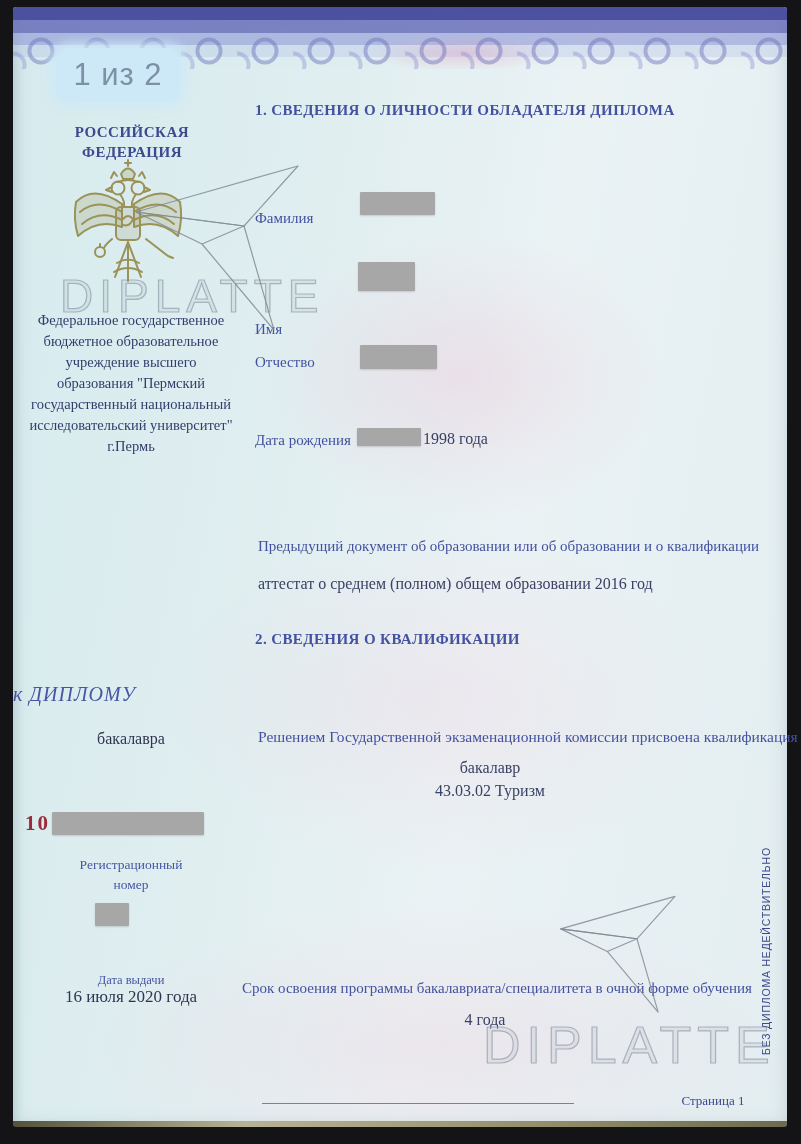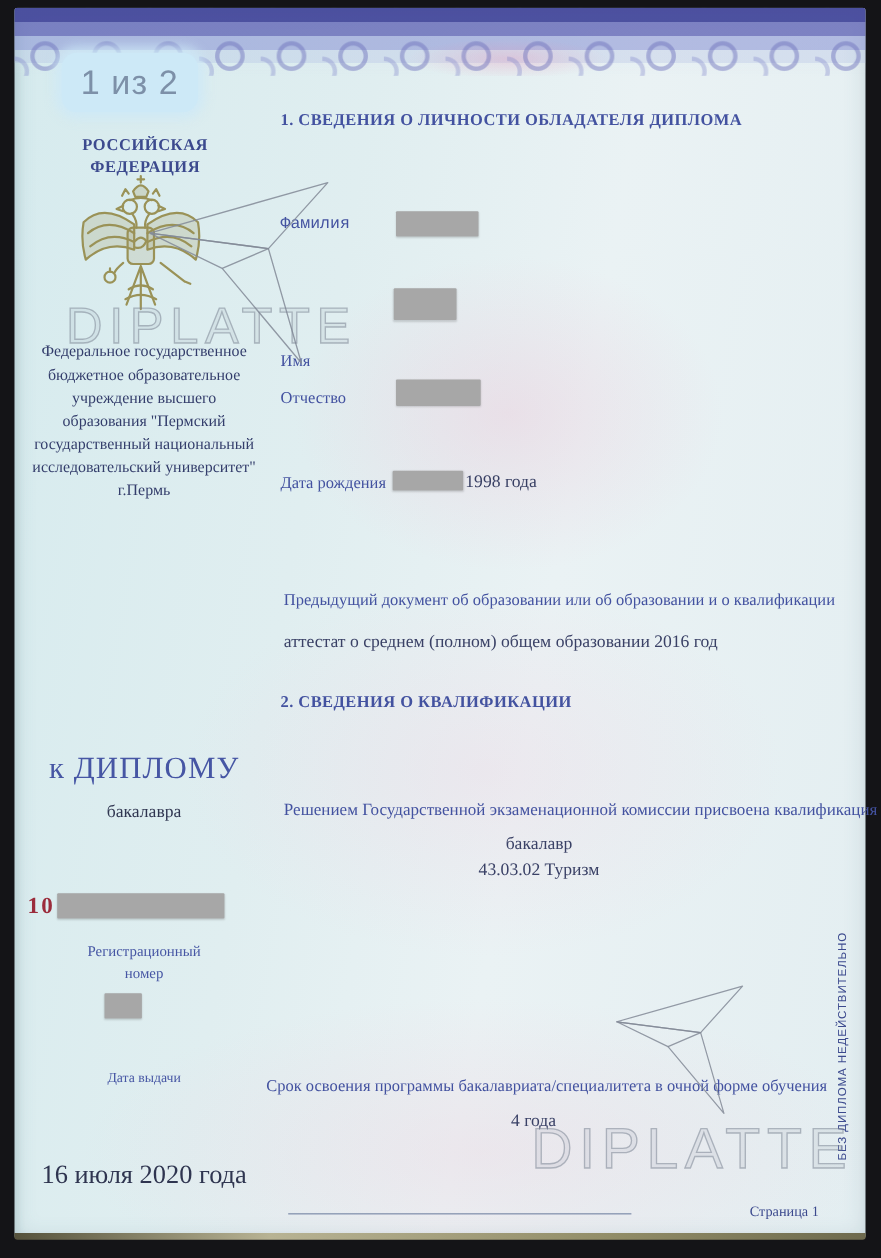--- a/index.html
+++ b/index.html
@@ -55,22 +55,22 @@
   .coat-of-arms{position:absolute;left:55px;top:150px;z-index:1;}
   .institution{
     position:absolute;left:-4px;top:303px;width:244px;text-align:center;
     font-size:14.5px;color:#333d6b;line-height:1.45;white-space:pre-line;z-index:2;
   }
   .annex-line1{
     position:absolute;left:0;top:657px;width:236px;text-align:center;
     font-size:15px;color:#4656a4;letter-spacing:2.5px;
   }
   .annex-line2{
-    position:absolute;left:0;top:676px;width:236px;text-align:center;
-    font-size:28px;color:#4656a4;letter-spacing:1px;
+    position:absolute;left:0;top:676px;width:236px;
+    font-size:20px;color:#4656a4;letter-spacing:1px;font-style:italic;
   }
   .degree-type{
     position:absolute;left:0;top:723px;width:236px;text-align:center;
     font-size:16px;color:#2f3550;
   }
   .doc-number{
     position:absolute;left:12px;top:804px;display:flex;align-items:center;
     font-weight:bold;font-size:21px;color:#9b2c3c;letter-spacing:2px;
   }
   .redact{background:#a7a7a7;box-shadow:0 1px 2px rgba(0,0,0,.15);border-radius:1px;display:inline-block;}
@@ -78,32 +78,32 @@
   .reg-label{
     position:absolute;left:0;top:848px;width:236px;text-align:center;
     font-size:13.5px;color:#4656a4;white-space:pre-line;line-height:1.5;
   }
   .reg-redact{position:absolute;left:82px;top:896px;width:34px;height:23px;}
   .issue-label{
     position:absolute;left:0;top:966px;width:236px;text-align:center;
     font-size:12.5px;color:#4656a4;
   }
   .issue-date{
-    position:absolute;left:0;top:1048px;width:236px;text-align:center;
-    font-size:24px;color:#2f3550;
+    position:absolute;left:0;top:980px;width:236px;text-align:center;
+    font-size:17px;color:#2f3550;
   }
   
   .s-title{
     position:absolute;left:242px;font-weight:bold;font-size:15px;color:#4352a0;
     letter-spacing:.4px;white-space:nowrap;text-align:right;
   }
   .s1-title{top:95px;}
   .s2-title{top:624px;}
   .field-label{position:absolute;left:242px;font-size:15px;color:#4352a0;}
-  .f-surname{top:188px;font-family:Liberation Mono, monospace;}
+  .f-surname{top:203px;}
   .f-name{top:271px;margin-top:43px;}
   .f-patronymic{top:347px;}
   .f-birthdate{top:425px;}
   .box-surname{position:absolute;left:347px;top:185px;width:75px;height:23px;}
   .box-name{position:absolute;left:345px;top:255px;width:57px;height:29px;}
   .box-patronymic{position:absolute;left:347px;top:338px;width:77px;height:24px;}
   .box-birthdate{position:absolute;left:344px;top:421px;width:64px;height:18px;}
   .birth-year{position:absolute;left:410px;top:423px;font-size:16px;color:#383f63;}
   .prev-doc-label{
     position:absolute;left:245px;top:531px;font-size:15px;color:#4352a0;white-space:nowrap;

